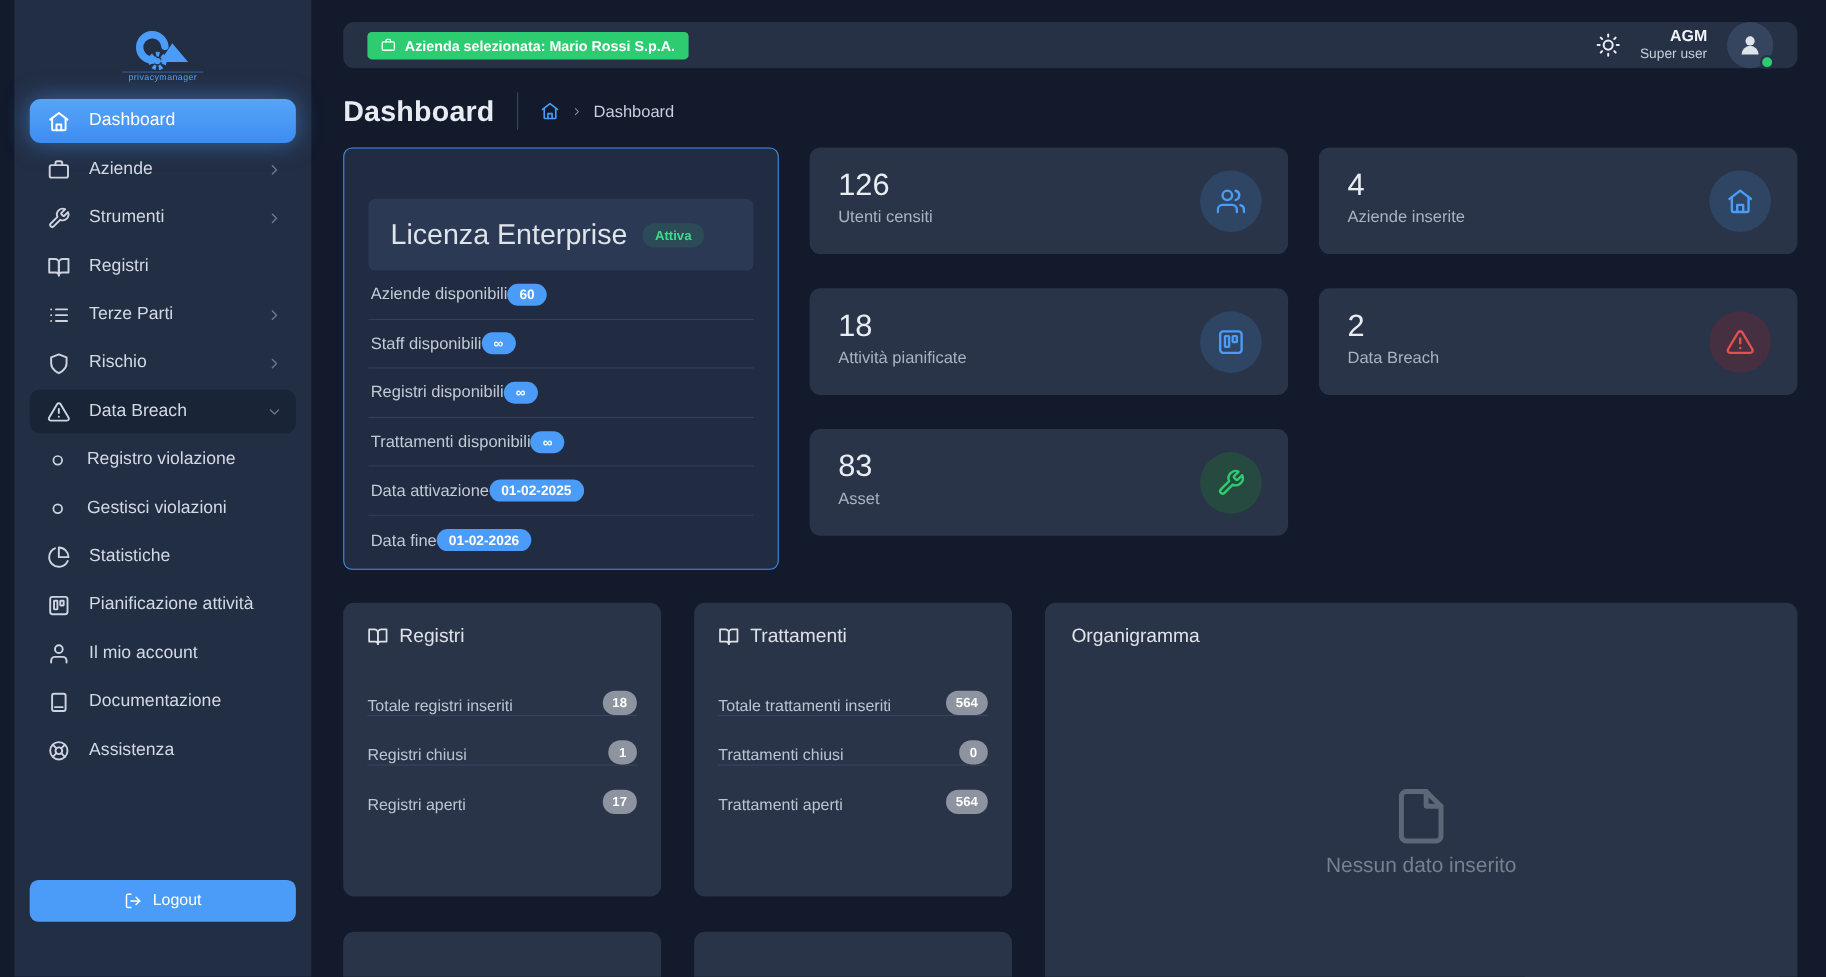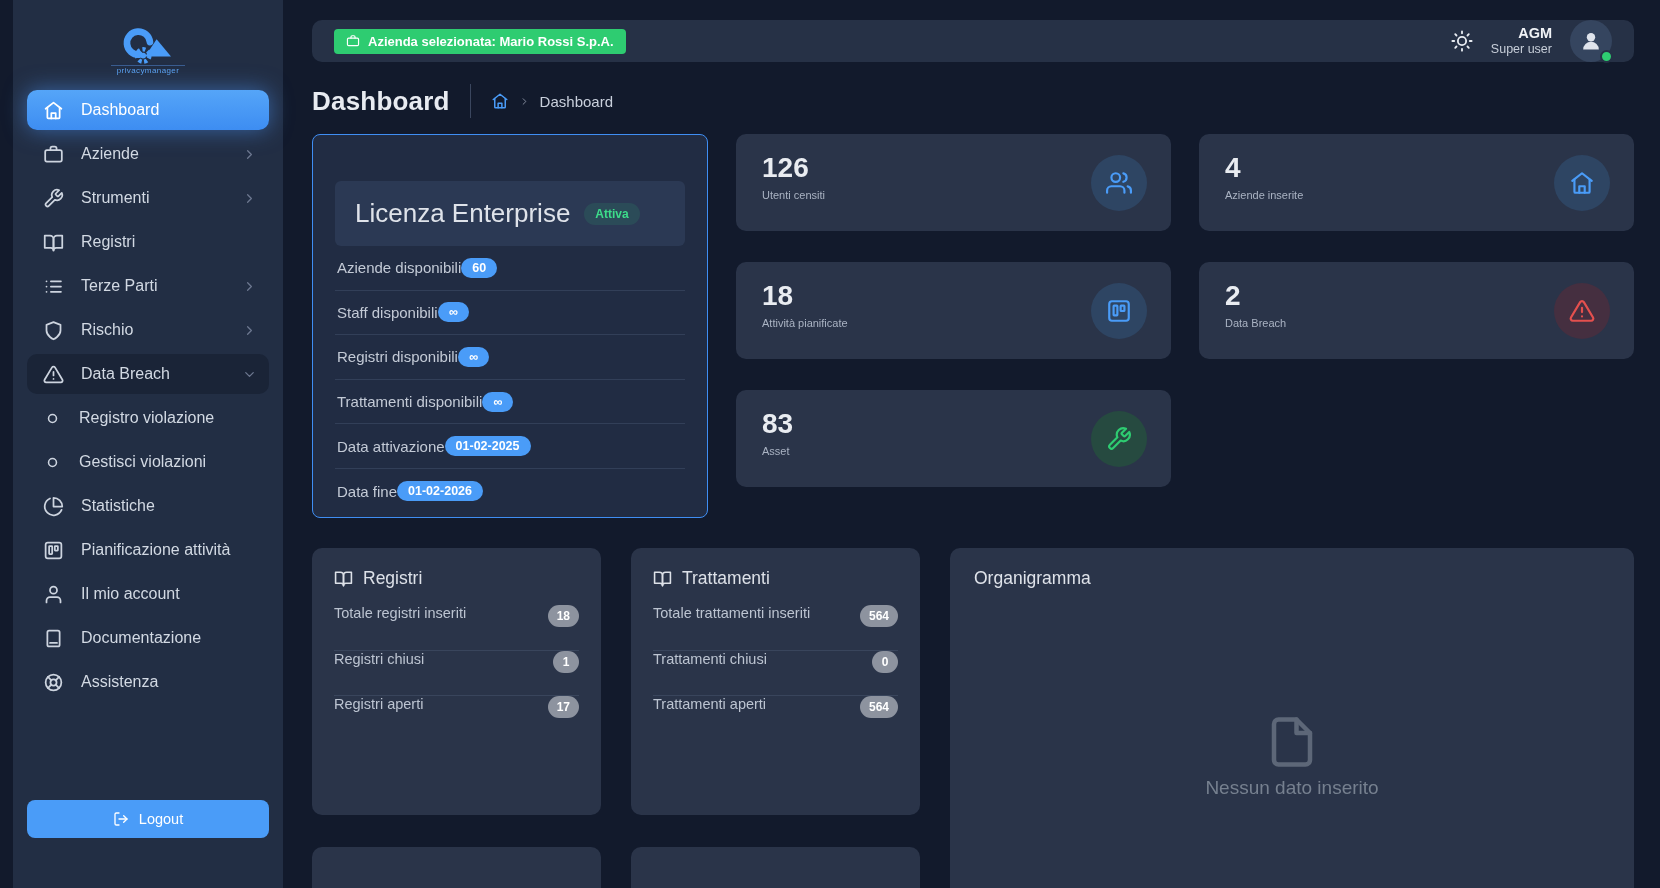--- a/index.html
+++ b/index.html
@@ -89,40 +89,40 @@
     height:44.6px; display:flex; align-items:center; justify-content:flex-start;
     padding:0 2px; font-size:15px; color:#c3cad6; border-bottom:1px solid #323f58;
   }
   .license-row:last-child { border-bottom:none; }
   .pill { color:#fff; font-weight:bold; font-size:12.5px; border-radius:20px; text-align:center; }
   .pill-blue { background:var(--accent,#4a9cf8); padding:3px 11px; min-width:30px; }
   .pill-gray { background:#8d939f; padding:4px 9px; min-width:26px; font-size:12px; }
 
   .stats-grid { flex:1; display:grid; grid-template-columns:1fr 1fr; grid-auto-rows:97px; column-gap:28px; row-gap:31px; }
   .stat-card { background:#2a3449; border-radius:10px; padding:18px 26px; position:relative; }
-  .stat-value { font-size:28px; font-weight:bold; color:#e9ecf1; }
-  .stat-label { font-size:11px; color:#aab3c3; margin-top:5px; }
+  .stat-value { font-size:28px; font-weight:normal; color:#e9ecf1; }
+  .stat-label { font-size:15px; color:#aab3c3; margin-top:5px; }
   .stat-ico-wrap {
     position:absolute; right:24px; top:50%; transform:translateY(-50%);
     width:56px; height:56px; border-radius:50%; display:flex; align-items:center; justify-content:center;
     background:#2e4563; color:var(--accent,#4a9cf8);
   }
   .stat-ico-wrap .icon { width:26px; height:26px; }
   .stat-card.tint-red .stat-ico-wrap { background:#443047; background:#452f40; color:var(--red,#e4504e); }
   .stat-card.tint-green .stat-ico-wrap { background:#264a40; color:var(--green,#2ecc71); }
 
   
   .row2 { display:flex; gap:30px; margin-top:30px; align-items:flex-start; }
   .col { width:289px; min-width:289px; display:flex; flex-direction:column; }
   .info-card { background:#2a3449; border-radius:10px; padding:20px 22px 26px; height:267px; }
   .info-head { display:flex; align-items:center; gap:10px; margin-bottom:16px; }
   .info-head .icon { width:19px; height:19px; color:#dde1e8; }
   .info-head h3 { font-size:17.5px; font-weight:500; color:#dde1e8; }
   .info-row {
-    height:45px; display:flex; align-items:flex-start; justify-content:space-between;
+    height:45px; display:flex; align-items:flex-end; justify-content:space-between;
     font-size:14.5px; color:#bcc4d1; border-top:1px solid #39455c;
   }
   .info-rows .info-row:first-of-type { border-top:none; }
   .stub-card { margin-top:32px; height:80px; background:#2a3449; border-radius:10px; }
   .org-card { flex:1; background:#2a3449; border-radius:10px; padding:20px 24px; height:460px; }
   .org-card h3 { font-size:17.5px; font-weight:500; color:#dfe3ea; }
   .org-empty { height:210px; display:flex; flex-direction:column; align-items:center; justify-content:flex-end; gap:8px; }
   .org-file { width:54px; height:54px; color:#5d6778; }
   .org-empty-text { font-size:19px; color:#76808f; }
 </style>

